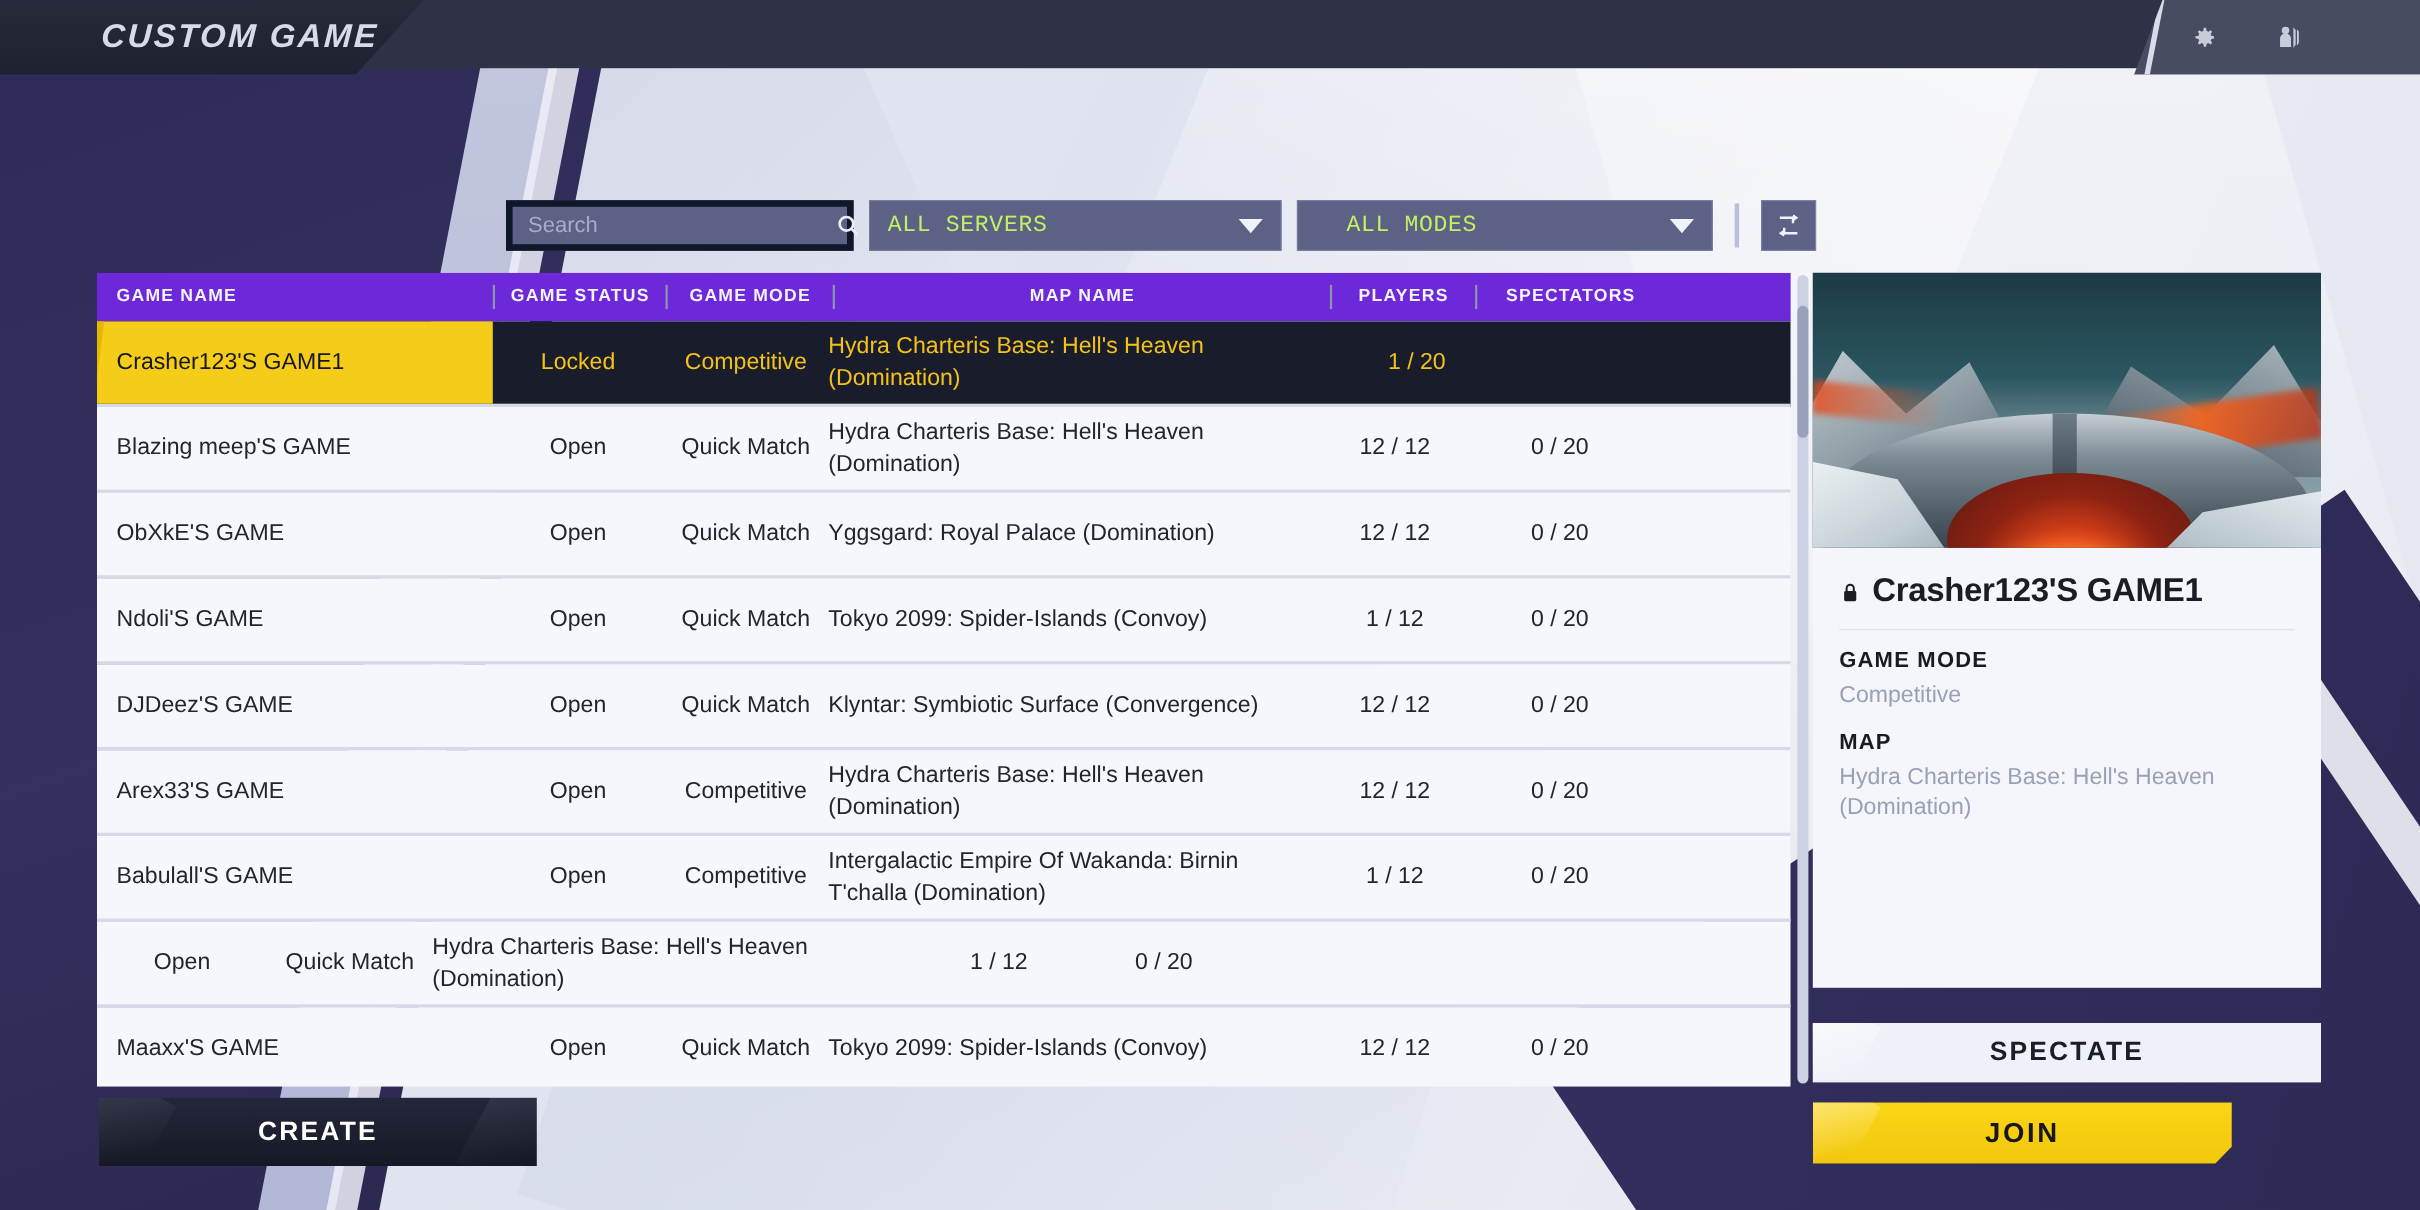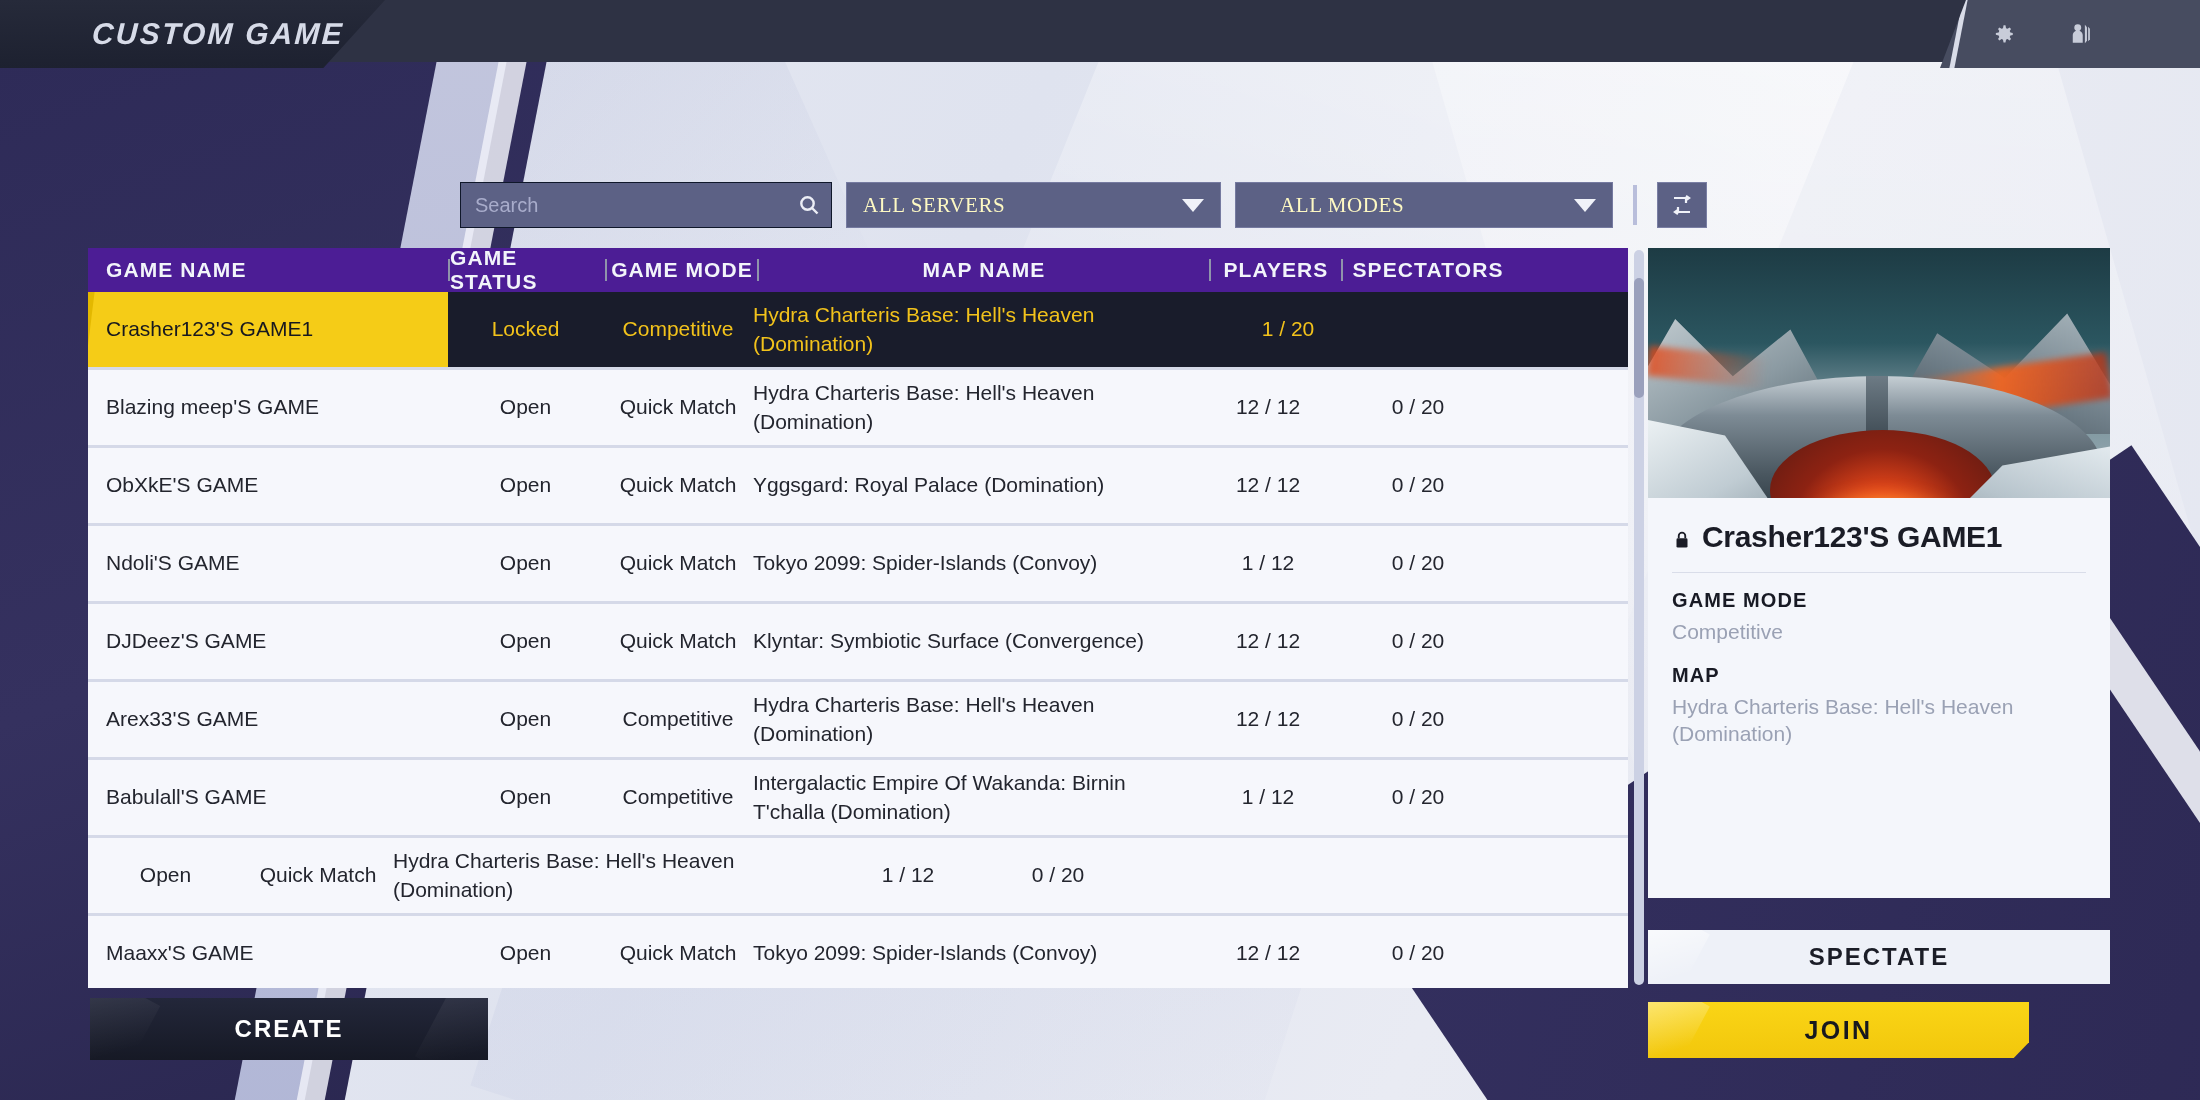--- a/index.html
+++ b/index.html
@@ -145,23 +145,23 @@
   .tr-icon svg { fill: #c8ccd9; }
 
   
   .filterbar {
     position: absolute;
     left: 460px; top: 182px;
     display: flex; align-items: center; gap: 14px;
   }
   .search-box {
     position: relative;
-    width: 372px; height: 46px;
+    width: 316px; height: 46px;
     background: #5c6185;
-    border: 1px solid #0f172a;
+    border: 6px solid #0f172a;
     display: flex; 
   }
   .search-input {
     flex: 1;
     background: transparent;
     border: none; outline: none;
     color: #e6e8f2;
     font-size: 20px;
     padding: 0 14px;
     font-family: "Liberation Sans", sans-serif;
@@ -175,25 +175,25 @@
     height: 46px;
     background: #5c6185;
     border: 1px solid #757aa0;
     display: flex; align-items: center;
     padding: 0 16px;
     cursor: pointer;
   }
   .dd-servers { width: 375px; }
   .dd-modes   { width: 378px; padding-left: 44px; }
   .dd-label {
-    color: #fef9c3;
+    color: #bef264;
     font-size: 21px;
     letter-spacing: .6px;
     flex: 1;
-    font-family: Liberation Serif, serif;
+    font-family: Liberation Mono, monospace;
   }
   .dd-caret {
     width: 0; height: 0;
     border-left: 11px solid transparent;
     border-right: 11px solid transparent;
     border-top: 13px solid #f0f2f9;
   }
 
   .refresh-sep {
     width: 4px; height: 40px;
@@ -212,23 +212,23 @@
   
   .table-wrap {
     position: absolute;
     left: 88px; top: 248px;
     width: 1540px; height: 740px;
     overflow: hidden;
   }
   .thead {
     display: flex; align-items: center;
     height: 44px;
-    background: #4c1d95;
+    background: #6d28d9;
     color: #f2f4fa;
-    font-size: 21px;
+    font-size: 16px;
     font-weight: 700;
     letter-spacing: 1.1px;
     font-family: "Liberation Sans Narrow", "Liberation Sans", sans-serif;
   }
   .th { display: flex; align-items: center; height: 100%; }
   .th-divider {
     width: 2px; height: 22px;
     background: #8f94ab;
     flex: 0 0 2px;
   }

